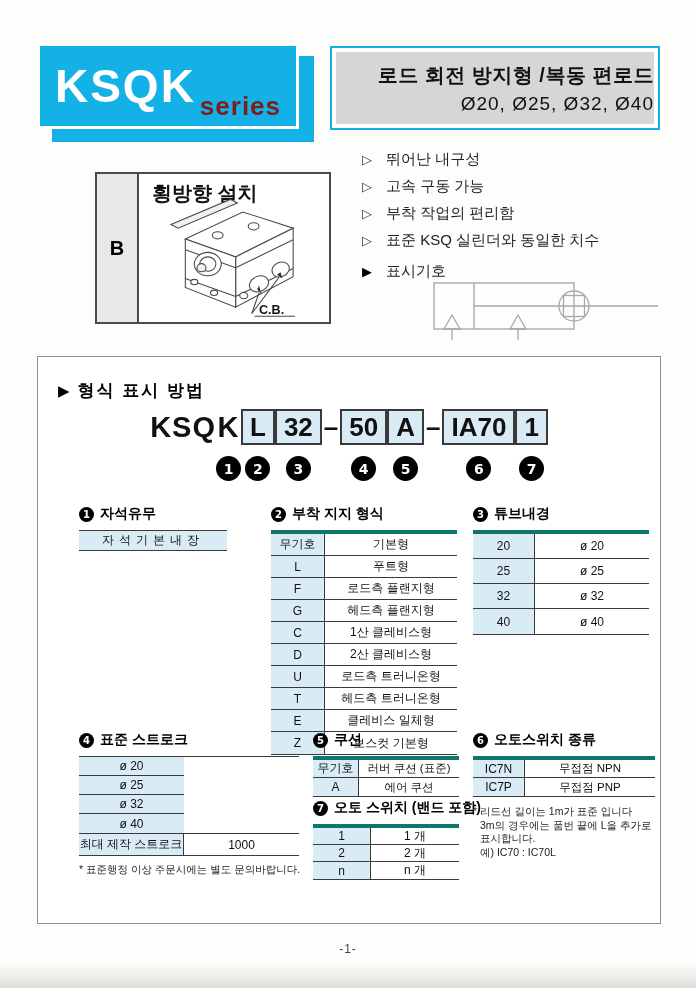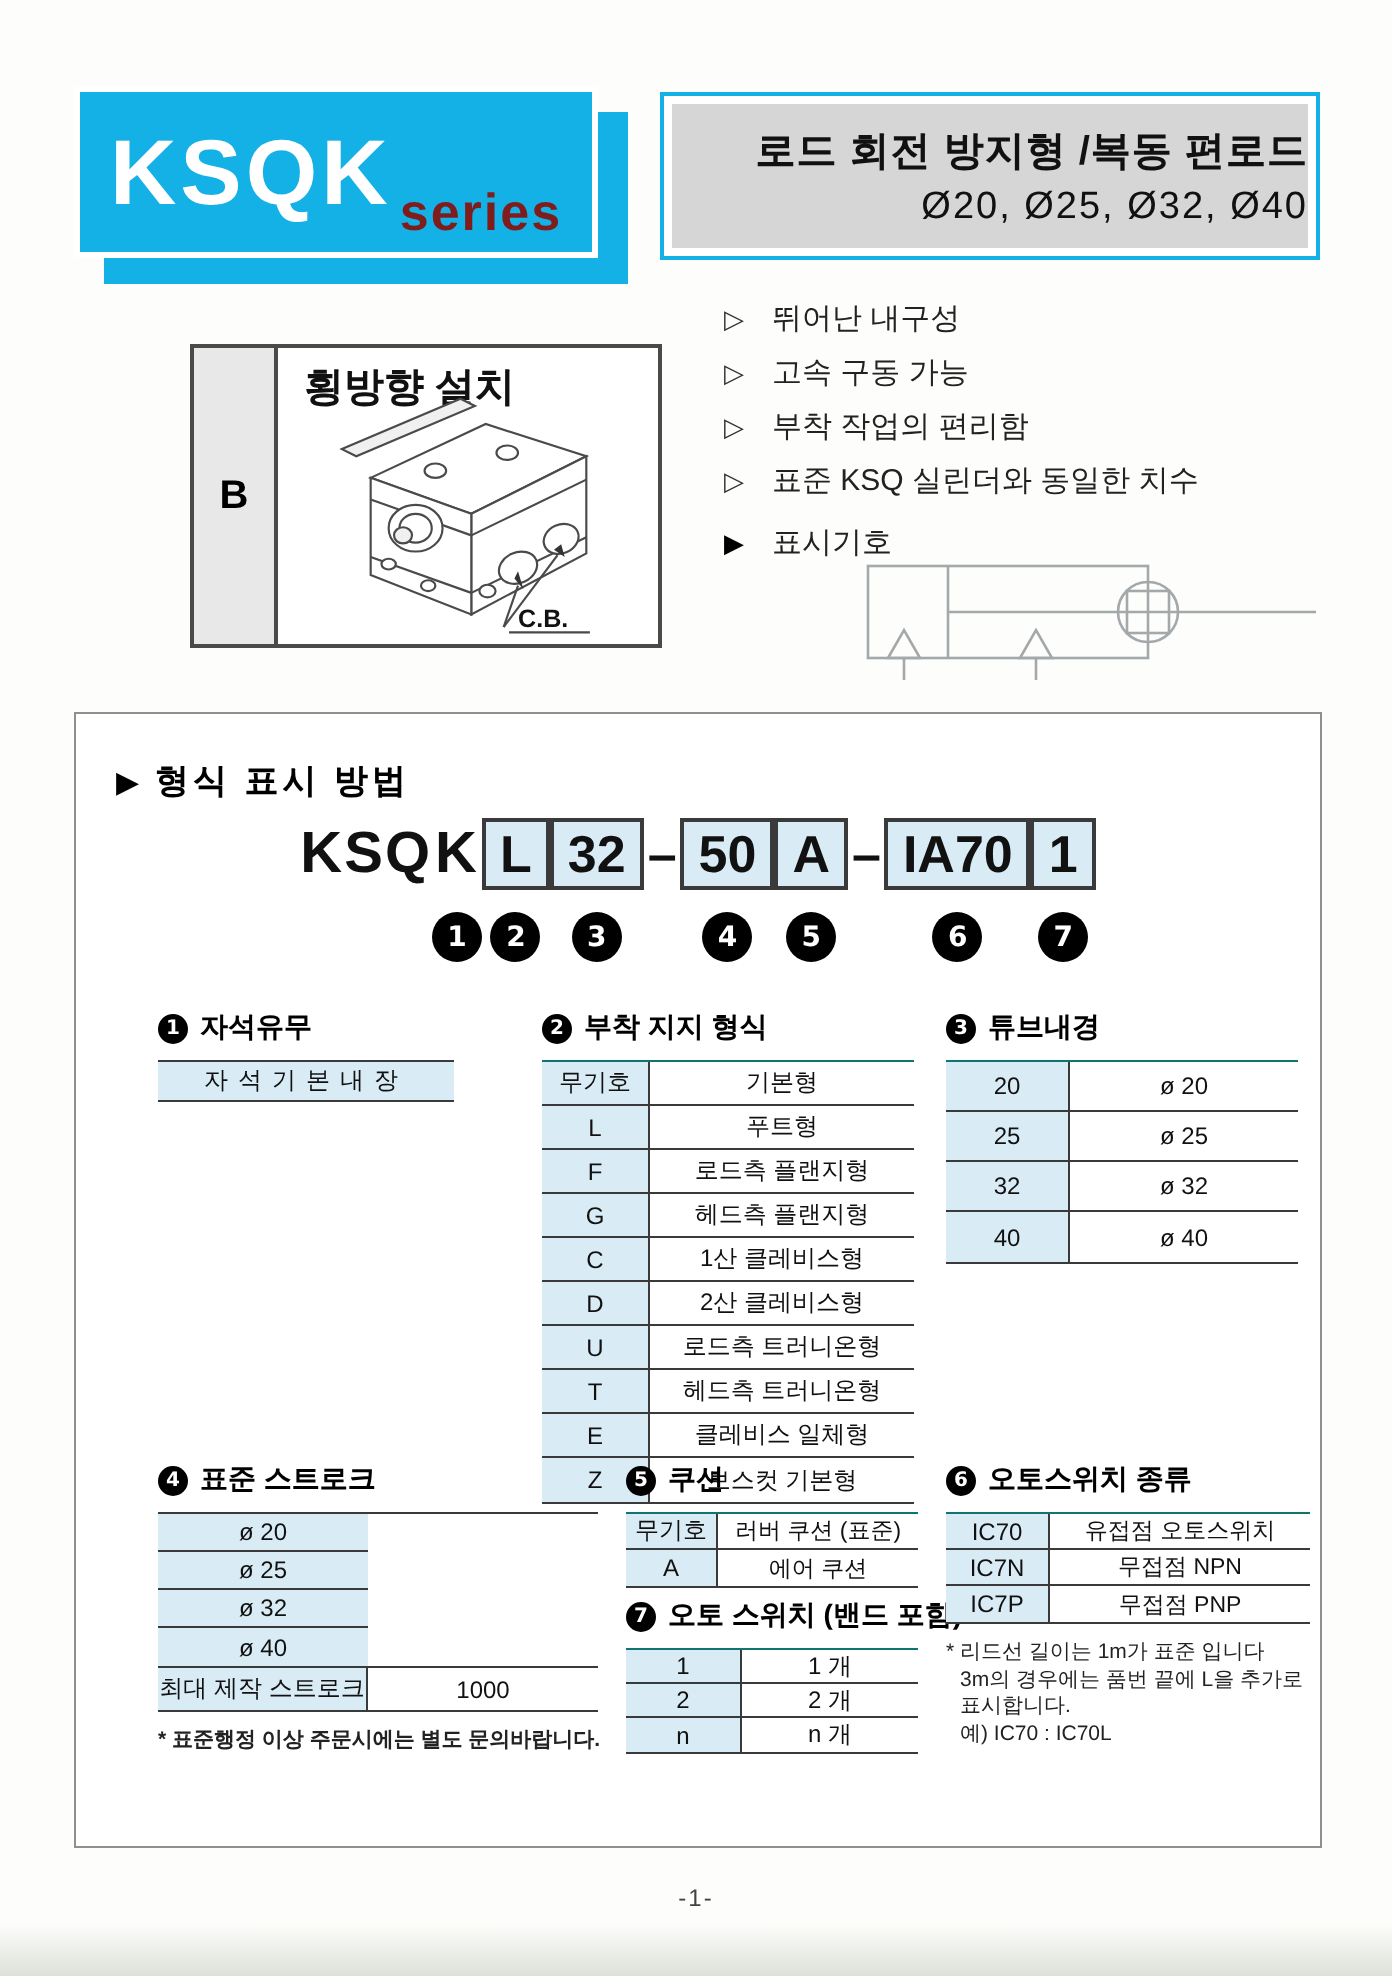--- a/index.html
+++ b/index.html
@@ -66,21 +66,21 @@
             font-size:14px; font-weight:bold; margin-top:11px; font-family:"DejaVu Sans",sans-serif; }
 
   
   .tsec { position:absolute; }
   .tsec-title { display:flex; align-items:center; gap:6px; font-size:14px; font-weight:bold;
                 color:#000; margin-bottom:7px; white-space:nowrap; }
   .tsec-title .tbadge { width:15px; height:15px; border-radius:50%; background:#000; color:#fff;
                         flex:0 0 15px; display:flex; align-items:center; justify-content:center;
                         font-size:10px; font-weight:bold; font-family:"DejaVu Sans",sans-serif; }
 
-  .tbl { border-top:1px solid #0f766e; border-bottom:1px solid #3a3a3a; font-size:12px; color:#111;text-align:right; }
+  .tbl { border-top:4px solid #0f766e; border-bottom:1px solid #3a3a3a; font-size:12px; color:#111;text-align:right; }
   .trow { display:flex; }
   .trow:not(:last-child) { border-bottom:1px solid #3a3a3a; }
   .tc { display:flex; align-items:center; justify-content:center; }
   .tc.code { background:var(--cell-blue,#d9ecf6); border-right:1px solid #3a3a3a; }
   .tc.desc { flex:1; }
 
   .sec-magnet   { left:41px;  top:148px; width:148px; }
   .magnet-cell  { border-top:1px solid #3a3a3a; border-bottom:1px solid #3a3a3a;
                   background:var(--cell-blue,#d9ecf6); height:21px; display:flex;
                   align-items:center; justify-content:center; font-size:12px; letter-spacing:5px; }
@@ -97,21 +97,21 @@
   .tbl4-left { width:105px; display:flex; flex-direction:column; }
   .tbl4-lcell { height:19px; background:var(--cell-blue,#d9ecf6); display:flex;
                 align-items:center; justify-content:center; }
   .tbl4-left .tbl4-lcell:not(:last-child) { border-bottom:1px solid #3a3a3a; }
   .tbl4-right { flex:1; border-left:1px solid #3a3a3a; display:flex; flex-direction:column;
                 align-items:center; justify-content:center; gap:2px; }
   .tbl4-max { display:flex; border-top:1px solid #3a3a3a; height:22px; }
   .tbl4-max .lbl { width:105px; background:var(--cell-blue,#d9ecf6); border-right:1px solid #3a3a3a;
                    display:flex; align-items:center; justify-content:center; }
   .tbl4-max .val { flex:1; display:flex; align-items:center; justify-content:center; }
-  .tnote { font-size:10.5px; color:#222; margin-top:7px; white-space:nowrap;font-weight:bold; }
+  .tnote { font-size:10.5px; color:#222; margin-top:7px; white-space:nowrap; }
 
   .sec-cushion  { left:275px; top:374px; width:146px; }
   .cushion .trow { height:18px; } .cushion .tc.code { width:46px; }
   .cushion .tc.desc { font-size:11.5px; }
 
   .sec-qty      { left:275px; top:442px; width:146px; }
   .qty .trow { height:17px; } .qty .tc.code { width:58px; }
 
   .sec-type     { left:435px; top:374px; width:182px; }
   .type .trow { height:18px; } .type .tc.code { width:52px; }
@@ -430,24 +430,20 @@
         </div>
     </div>
 
     <div class="tsec sec-type">
       <div class="tsec-title">
         <span class="tbadge">6</span>
         <span>오토스위치 종류</span>
       </div>
       <div class="tbl type">
 
-          <div class="trow">
-            <span class="tc code">IC70</span>
-            <span class="tc desc">유접점 오토스위치</span>
-          </div>
 
           <div class="trow">
             <span class="tc code">IC7N</span>
             <span class="tc desc">무접점 NPN</span>
           </div>
 
           <div class="trow">
             <span class="tc code">IC7P</span>
             <span class="tc desc">무접점 PNP</span>
           </div>

